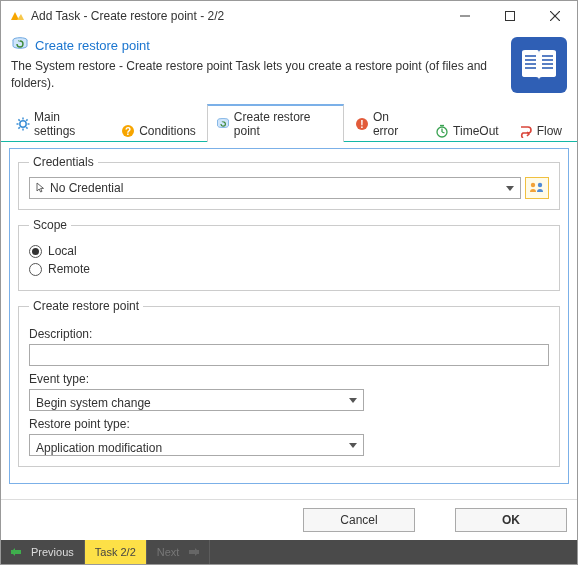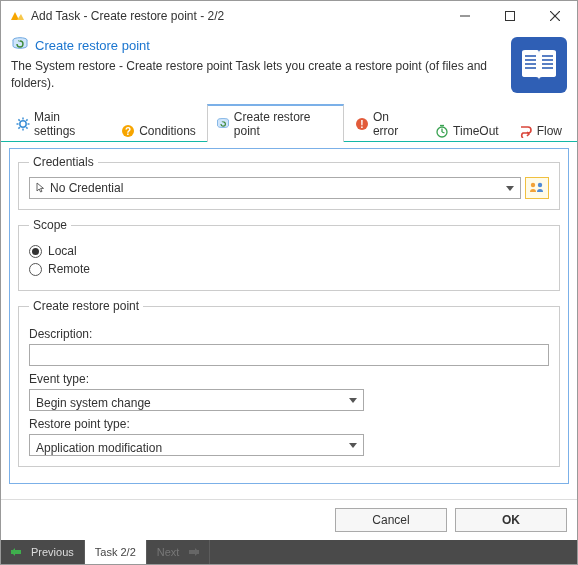--- a/index.html
+++ b/index.html
@@ -41,26 +41,26 @@
 .field-label { margin: 6px 0 3px 0; display: block; }
 .text-input { width: 100%; height: 22px; border: 1px solid #aaa; padding: 0 4px; font-size: 12px; }
 .combo { height: 22px; border: 1px solid #aaa; background: #fff; display: flex; align-items: center; padding: 0 6px; position: relative; }
 .combo::after { content: ''; position: absolute; right: 6px; top: 8px; border-left: 4px solid transparent; border-right: 4px solid transparent; border-top: 5px solid #555; }
 .combo-half { width: 335px; align-items: flex-end; }
 .combo-hostname { width: 245px; margin-left: 0; }
 .indent { margin-left: 22px; margin-top: 2px; }
 .disabled-text { color: #888; }
 
 .footer-btns { display: flex; justify-content: flex-end; gap: 8px; padding: 8px 10px; border-top: 1px solid #ddd; }
-.btn { width: 112px; height: 24px; border: 1px solid #aaa; background: #f7f7f7; font-size: 12px; display: flex; align-items: center; justify-content: center; cursor: pointer; }
+.btn { width: 112px; height: 24px; border: 1px solid #aaa; background: #f7f7f7; font-size: 12px; display: flex; align-items: center; justify-content: center; cursor: pointer; margin-left: 32px; }
 .btn.primary { font-weight: bold; }
 
 .statusbar { height: 24px; background: #4a4a4a; display: flex; align-items: stretch; }
 .status-item { display: flex; align-items: center; gap: 6px; padding: 0 10px; color: #ddd; font-size: 11px; border-right: 1px solid #5c5c5c; }
-.status-item.light { background: #ffffff; color: #444; }
+.status-item.light { background: #fde047; color: #444; }
 .status-dot { width: 8px; height: 8px; border-radius: 50%; }
 .cursor-icon { width: 10px; height: 12px; }
 </style>
 </head>
 <body>
 
 <div class="window">
 
   <div class="titlebar">
     <span class="titlebar-icon">

